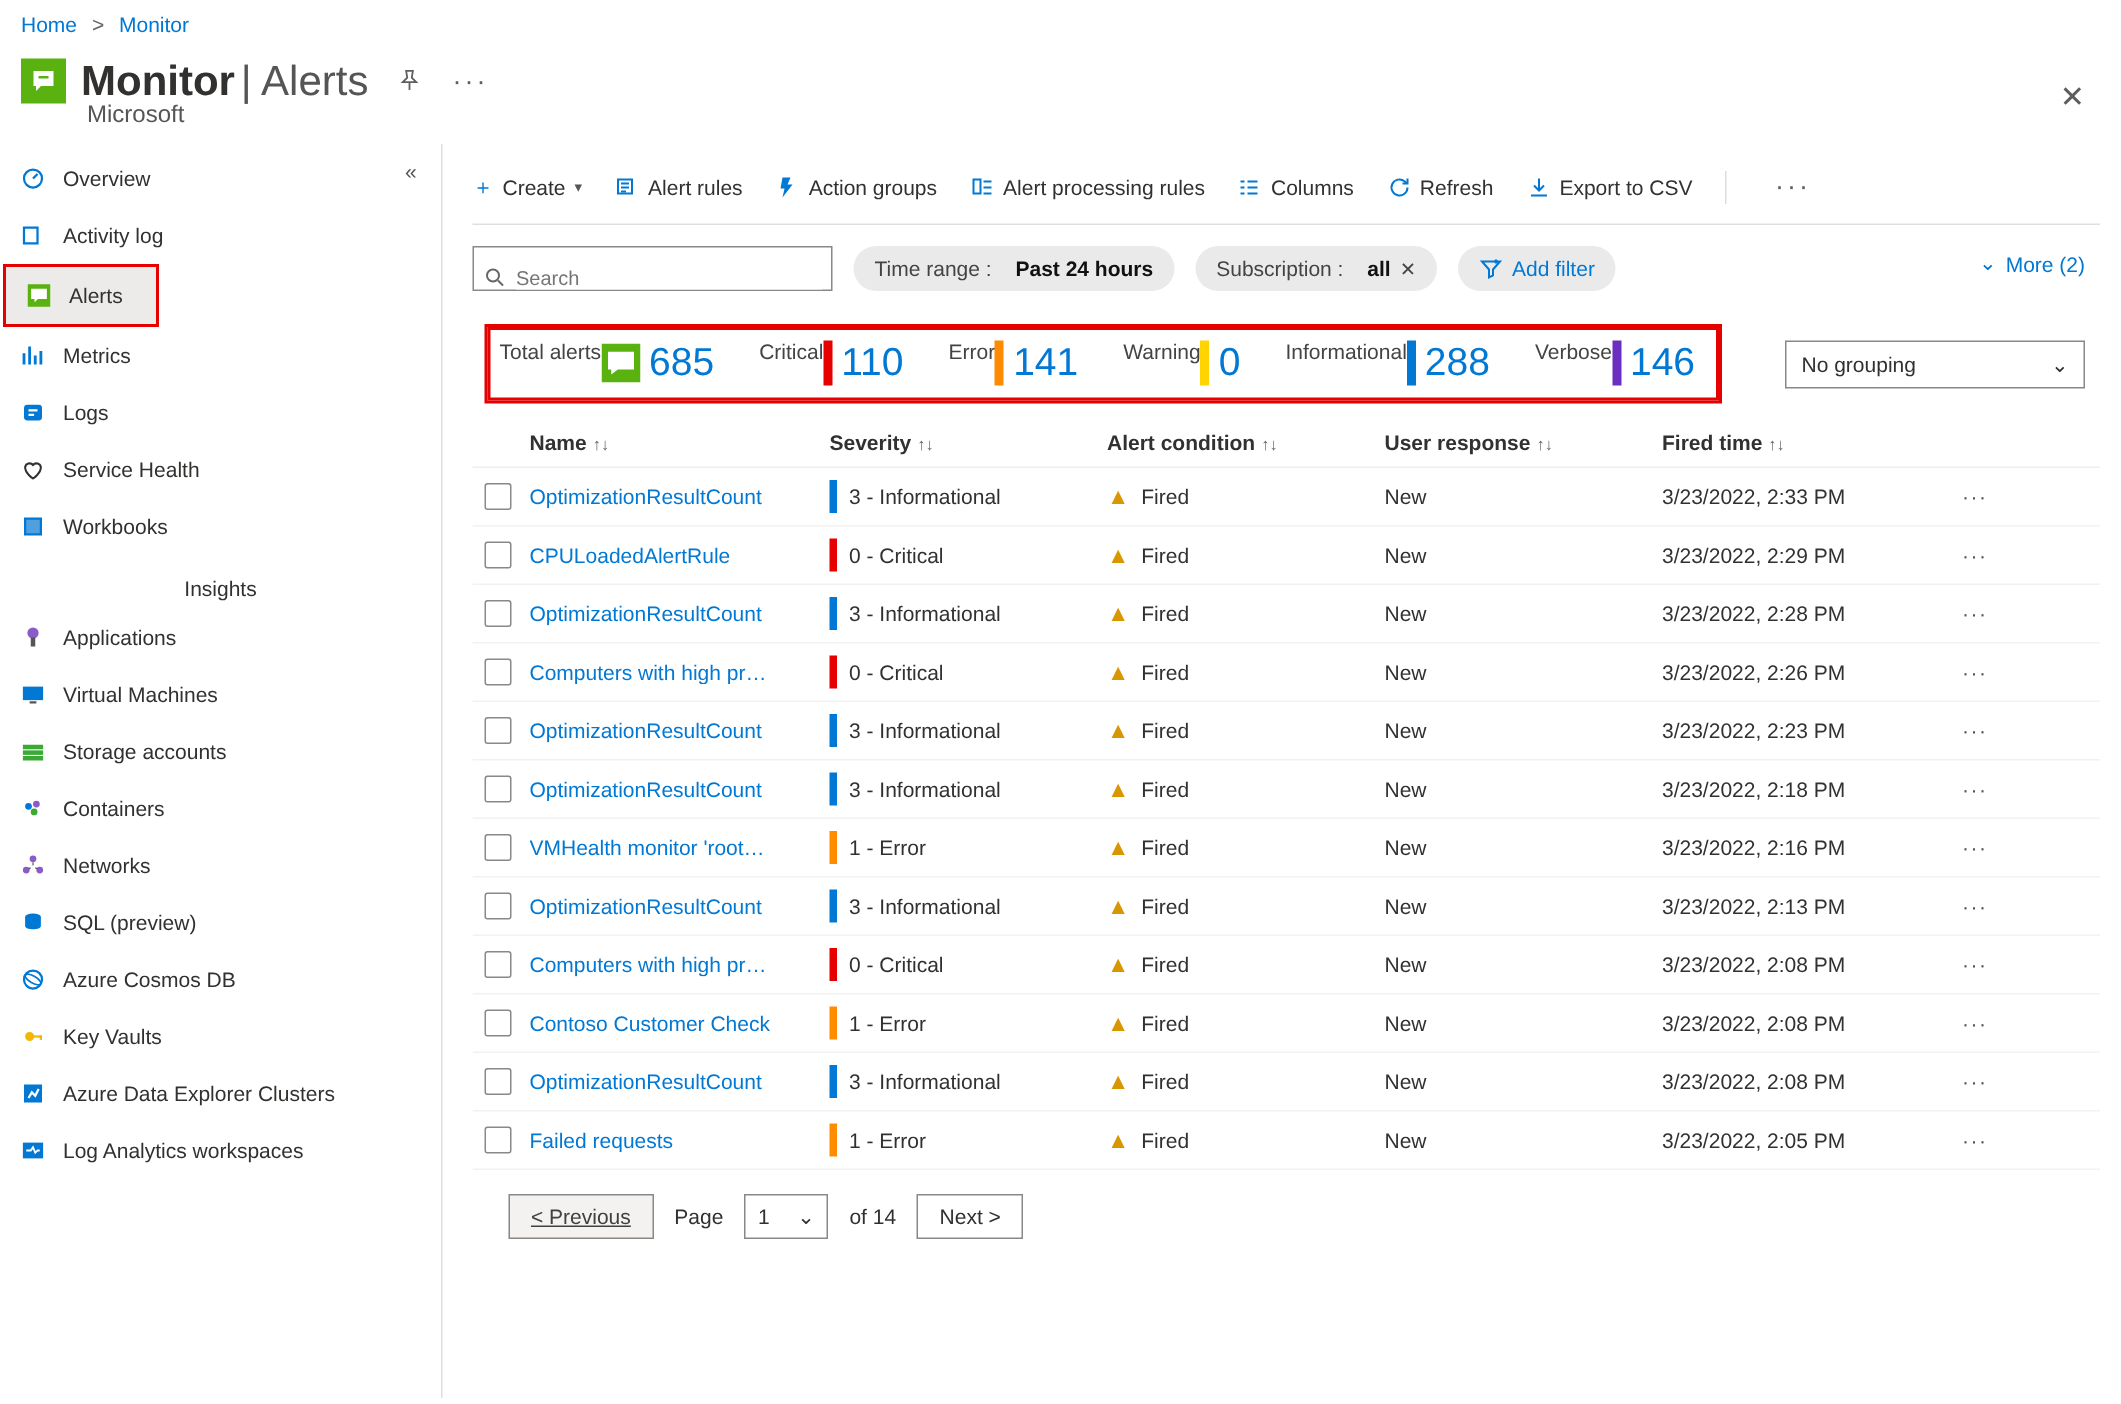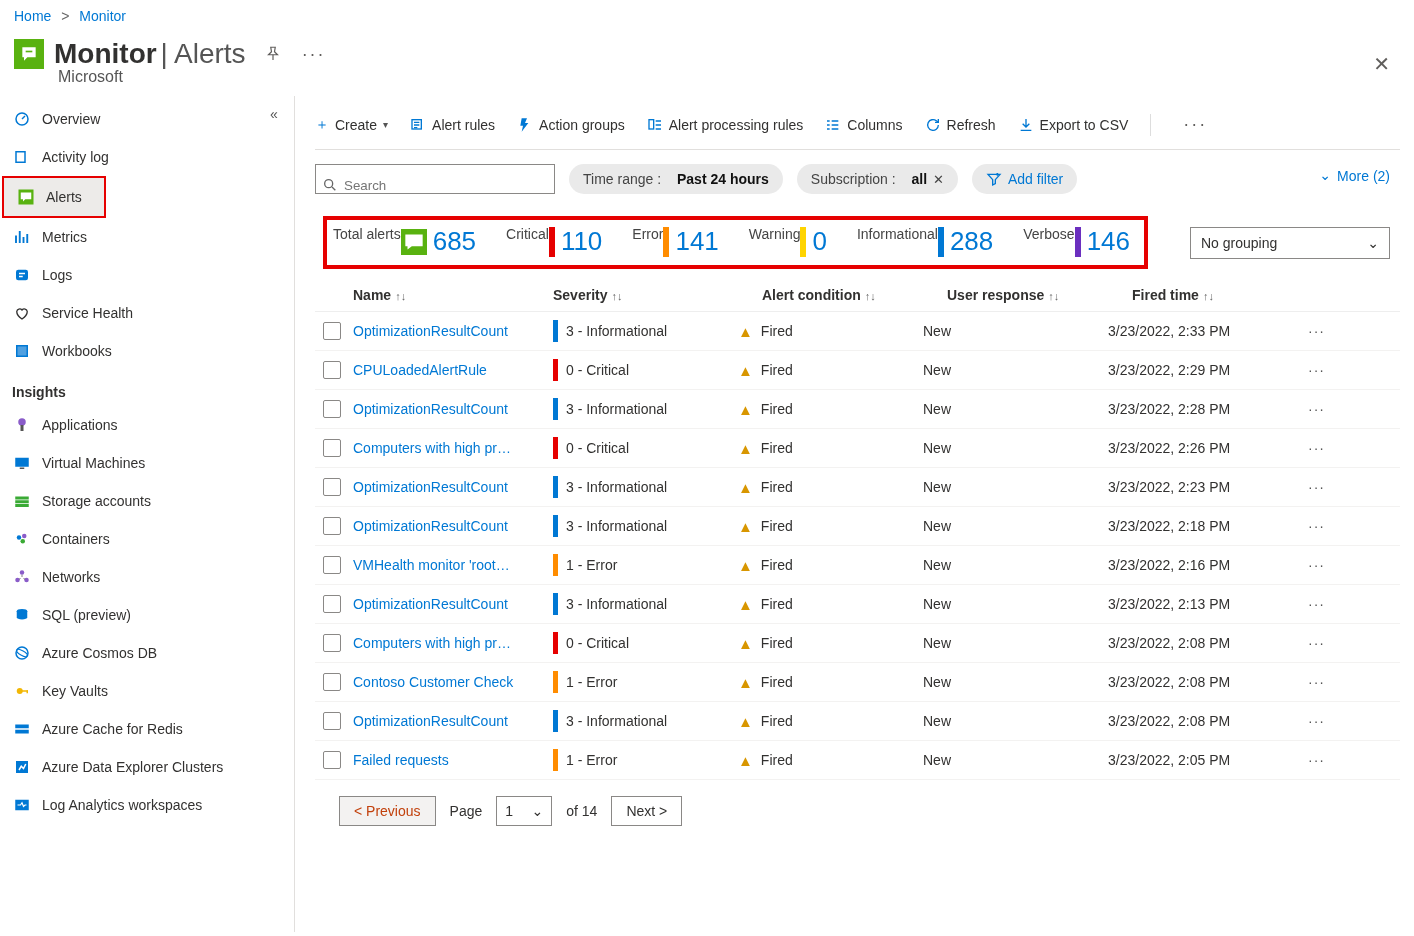--- a/index.html
+++ b/index.html
@@ -17,21 +17,21 @@
   .subtitle { font-size: 16px; color: #555; padding-left: 58px; margin-top: -4px; margin-bottom: 10px; }
 
   .body-wrap { display: flex; height: calc(936px - 100px); }
   .sidebar { width: 295px; border-right: 1px solid #e1dfdd; padding: 4px 0; position: relative; }
   .search-box { margin: 6px 10px; display: flex; align-items: center; border: 1px solid #8a8886; height: 30px; padding: 0 6px; width: 250px; }
   .search-box input { border: none; outline: none; flex: 1; font-size: 14px; font-style: italic; color: #555; }
   .collapse-chevron { position: absolute; left: 270px; top: 10px; color: #555; }
   .nav-item { display: flex; align-items: center; height: 38px; padding: 0 12px; gap: 10px; cursor: pointer; }
   .nav-item.active { background: #edebe9; }
   .nav-item .ico { width: 20px; height: 20px; display: flex; align-items: center; justify-content: center; }
-  .section-head { font-weight: 700; padding: 14px 12px 6px 12px; }
+  .section-head { font-weight: 400; padding: 14px 12px 6px 12px; text-align: center; }
   .red-box { outline: 2px solid #e60000; }
 
   .main { flex: 1; padding: 0 14px 0 20px; overflow: hidden; display: flex; flex-direction: column; }
   .toolbar { display: flex; align-items: center; gap: 22px; border-bottom: 1px solid #e1dfdd; height: 50px; margin-top: 4px; }
   .toolbar .tbtn { display: flex; align-items: center; gap: 6px; color: #323130; cursor: pointer; font-size: 14px; }
   .toolbar .tbtn .ic { color: #0078d4; }
   .toolbar .caret { font-size: 10px; color: #555; }
   .tb-sep { width: 0; height: 22px; border-left: 1px solid #ddd; }
 
   .filter-row { display: flex; align-items: center; gap: 14px; padding: 14px 0 10px 0; position: relative; }
@@ -49,40 +49,40 @@
   .stat { display: flex; }
   .stat .lbl { font-size: 14px; color: #444; padding-bottom: 2px; }
   .stat .valrow { display: flex; align-items: center; gap: 6px; }
   .vbar { width: 6px; height: 30px; }
   .stat .val { font-size: 26px; color: #0078d4; }
   .grouping-dd { margin-left: auto; border: 1px solid #8a8886; height: 32px; width: 200px; display: flex; align-items: center; justify-content: space-between; padding: 0 10px; }
 
   .thead { display: flex; padding: 12px 0 8px 38px; color: #323130; font-weight: 600; border-bottom: 1px solid #eee; }
   .col-name { width: 200px; }
   .col-sev  { width: 185px; }
-  .col-cond { width: 185px; margin-left: 24px; }
+  .col-cond { width: 185px; }
   .col-resp { width: 185px; }
   .col-time { width: 200px; }
   .sort-icn { font-size: 11px; color: #666; margin-left: 4px; }
 
   .rows { overflow-y: auto; }
   .row { display: flex; align-items: center; height: 39px; border-bottom: 1px solid #f3f2f1; padding-left: 8px; }
   .row .chk { width: 18px; height: 18px; border: 1px solid #8a8886; border-radius: 2px; margin-right: 12px; }
   .row .nm { width: 200px; color: #0078d4; white-space: nowrap; overflow: hidden; text-overflow: ellipsis; padding-right: 10px; }
   .row .sev { width: 185px; display: flex; align-items: center; gap: 8px; }
   .sev-bar { width: 5px; height: 22px; }
   .row .cond { width: 185px; display: flex; align-items: center; gap: 8px; }
   .warn-tri { color: #d89600; font-size: 15px; }
   .row .resp { width: 185px; }
   .row .time { width: 200px; }
   .row .ellip { color: #555; letter-spacing: 1px; cursor: pointer; }
 
   .pager { display: flex; align-items: center; gap: 14px; padding: 16px 0 0 24px; }
   .pbtn { border: 1px solid #8a8886; height: 30px; padding: 0 14px; display: flex; align-items: center; background: #fff; cursor: pointer; }
-  .pbtn.disabled { background: #f3f2f1; color: #c2410c; }
+  .pbtn.disabled { background: #f3f2f1; color: #404040; text-decoration: underline; }
   .psel { border: 1px solid #8a8886; height: 30px; width: 56px; display: flex; align-items: center; justify-content: space-between; padding: 0 8px; }
 
   svg { display: block; }
   .ic16 { width: 16px; height: 16px; }
 </style>
 </head>
 <body>
 
 <div class="breadcrumb">
   <span>Home</span>
@@ -254,29 +254,20 @@
               <circle cx="9" cy="12" r="4" fill="#f2b705"></circle>
               <rect x="12" y="11" width="8" height="2" fill="#f2b705"></rect>
               <rect x="18" y="11" width="2" height="4" fill="#f2b705"></rect>
             </svg>
           </span>
           <span>Key Vaults</span>
         </div>
         <div class="nav-item">
           <span class="ico">
             <svg viewBox="0 0 24 24" width="18" height="18">
-              <rect x="3" y="6" width="18" height="5" fill="#0078d4"></rect>
-              <rect x="3" y="13" width="18" height="5" fill="#0078d4"></rect>
-            </svg>
-          </span>
-          <span>Azure Cache for Redis</span>
-        </div>
-        <div class="nav-item">
-          <span class="ico">
-            <svg viewBox="0 0 24 24" width="18" height="18">
               <rect x="4" y="4" width="16" height="16" fill="#0078d4"></rect>
               <path d="M8 16l3-5 3 3 3-6" stroke="#fff" stroke-width="2" fill="none"></path>
             </svg>
           </span>
           <span>Azure Data Explorer Clusters</span>
         </div>
         <div class="nav-item">
           <span class="ico">
             <svg viewBox="0 0 24 24" width="18" height="18">
               <rect x="3" y="5" width="18" height="14" fill="#0078d4"></rect>

